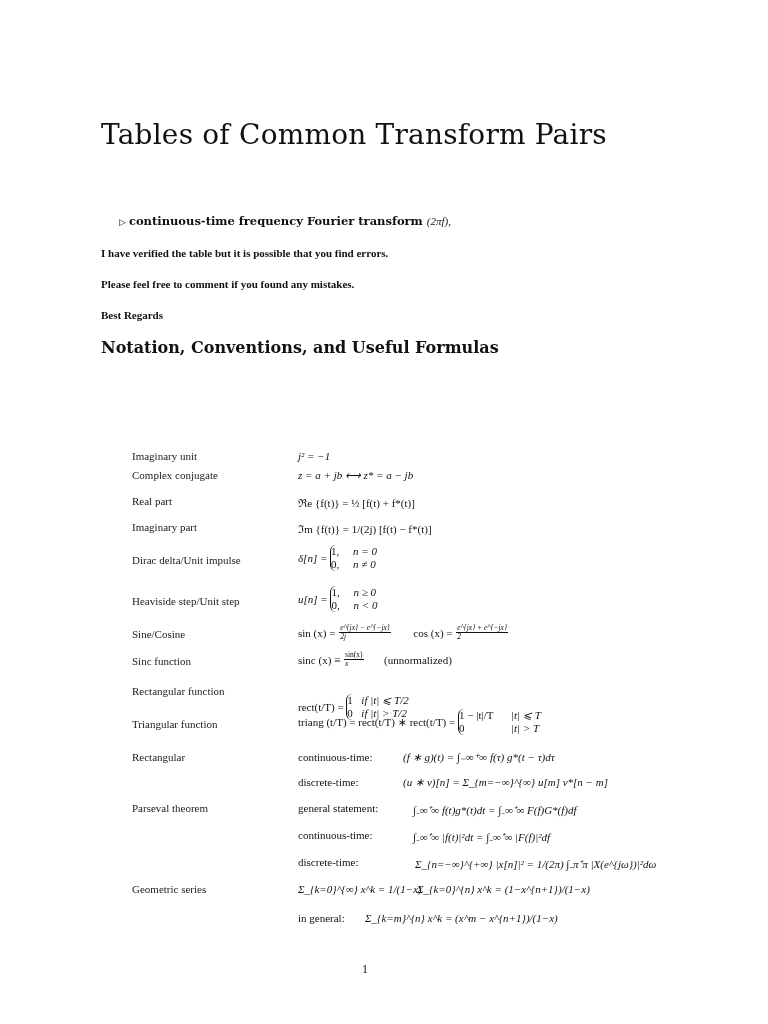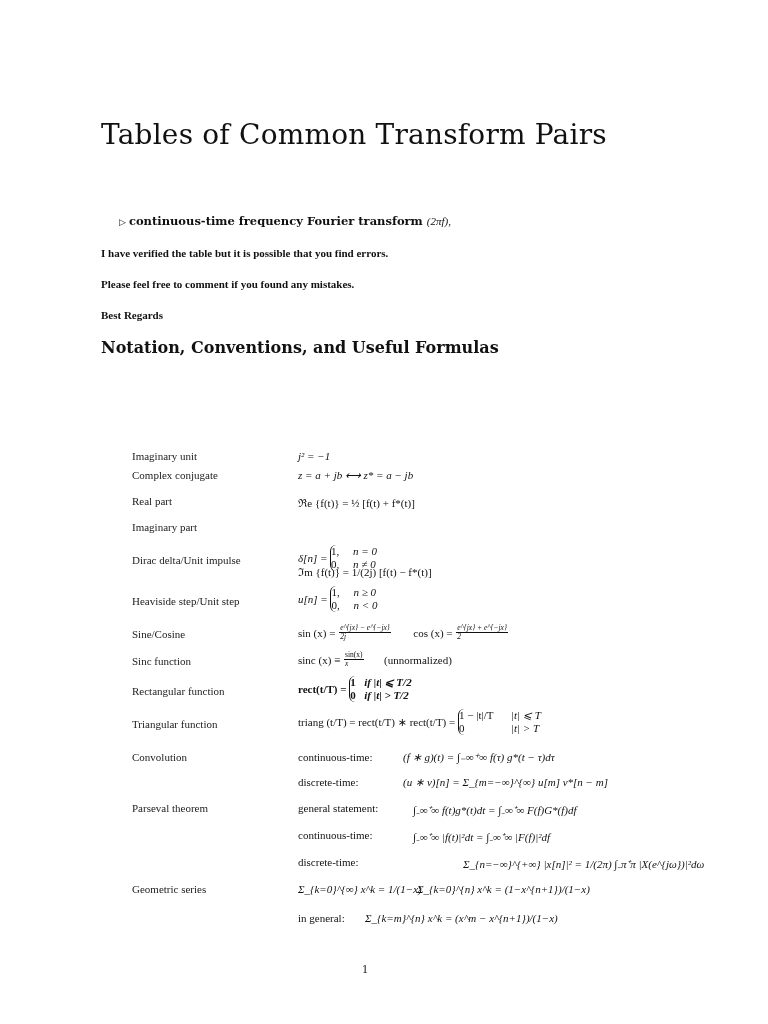--- a/index.html
+++ b/index.html
@@ -43,21 +43,21 @@
   <div class="abs label" style="top:450px;">Imaginary unit</div>
   <div class="abs math m" style="left:298px; top:450px;">j² = −1</div>
 
   <div class="abs label" style="top:469px;">Complex conjugate</div>
   <div class="abs math m" style="left:298px; top:469px;">z = a + jb   ⟷   z* = a − jb</div>
 
   <div class="abs label" style="top:495px;">Real part</div>
   <div class="abs math" style="left:298px; top:495px;">ℜe {f(t)} = ½ [f(t) + f*(t)]</div>
 
   <div class="abs label" style="top:521px;">Imaginary part</div>
-  <div class="abs math" style="left:298px; top:521px;margin-top:43px;">ℑm {f(t)} = 1/(2j) [f(t) − f*(t)]</div>
+  <div class="abs math" style="left:298px; top:521px;">ℑm {f(t)} = 1/(2j) [f(t) − f*(t)]</div>
 
   <div class="abs label" style="top:554px;">Dirac delta/Unit impulse</div>
   <div class="abs math" style="left:298px; top:545px;">
     <span class="m" style="vertical-align:middle;">δ[n] =</span>
     <span class="cases">
       <div class="row"><span style="width:22px">1,</span><span class="m">n = 0</span></div>
       <div class="row"><span style="width:22px">0,</span><span class="m">n ≠ 0</span></div>
     </span>
   </div>
 
@@ -81,50 +81,50 @@
 
   <div class="abs label" style="top:655px;">Sinc function</div>
   <div class="abs math" style="left:298px; top:651px;">
     <span style="vertical-align:middle;">sinc (x) ≡</span>
     <span class="frac"><span class="num">sin(x)</span><span class="den m">x</span></span>
     <span style="display:inline-block; width:14px;"></span>
     <span style="vertical-align:middle;">(unnormalized)</span>
   </div>
 
   <div class="abs label" style="top:685px;">Rectangular function</div>
-  <div class="abs math" style="left:298px; top:676px;font-weight:bold;">
+  <div class="abs math" style="left:298px; top:694px;">
     <span style="vertical-align:middle;">rect(t/T) =</span>
     <span class="cases">
       <div class="row"><span style="width:14px">1</span><span class="m">if |t| ⩽ T/2</span></div>
       <div class="row"><span style="width:14px">0</span><span class="m">if |t| &gt; T/2</span></div>
     </span>
   </div>
 
   <div class="abs label" style="top:718px;">Triangular function</div>
   <div class="abs math" style="left:298px; top:709px;">
     <span style="vertical-align:middle;">triang (t/T) = rect(t/T) ∗ rect(t/T) =</span>
     <span class="cases">
       <div class="row"><span style="width:52px">1 − |t|/T</span><span class="m">|t| ⩽ T</span></div>
       <div class="row"><span style="width:52px">0</span><span class="m">|t| &gt; T</span></div>
     </span>
   </div>
 
-  <div class="abs label" style="top:751px;">Convolution</div>
+  <div class="abs label" style="top:751px;">Rectangular</div>
   <div class="abs sub-label" style="left:298px; top:751px;">continuous-time:</div>
   <div class="abs math m" style="left:403px; top:751px;">(f ∗ g)(t) = ∫₋∞⁺∞ f(τ) g*(t − τ)dτ</div>
   <div class="abs sub-label" style="left:298px; top:776px;">discrete-time:</div>
   <div class="abs math m" style="left:403px; top:776px;">(u ∗ v)[n] = Σ_{m=−∞}^{∞} u[m] v*[n − m]</div>
 
   <div class="abs label" style="top:802px;">Parseval theorem</div>
   <div class="abs sub-label" style="left:298px; top:802px;">general statement:</div>
   <div class="abs math m" style="left:413px; top:802px;">∫₋∞⁺∞ f(t)g*(t)dt = ∫₋∞⁺∞ F(f)G*(f)df</div>
   <div class="abs sub-label" style="left:298px; top:829px;">continuous-time:</div>
   <div class="abs math m" style="left:413px; top:829px;">∫₋∞⁺∞ |f(t)|²dt = ∫₋∞⁺∞ |F(f)|²df</div>
   <div class="abs sub-label" style="left:298px; top:856px;">discrete-time:</div>
-  <div class="abs math m" style="left:415px; top:856px;margin-left:48px;">Σ_{n=−∞}^{+∞} |x[n]|² = 1/(2π) ∫₋π⁺π |X(e^{jω})|²dω</div>
+  <div class="abs math m" style="left:415px; top:856px;">Σ_{n=−∞}^{+∞} |x[n]|² = 1/(2π) ∫₋π⁺π |X(e^{jω})|²dω</div>
 
   <div class="abs label" style="top:883px;">Geometric series</div>
   <div class="abs math m" style="left:298px; top:883px;">Σ_{k=0}^{∞} x^k = 1/(1−x)</div>
   <div class="abs math m" style="left:405px; top:883px;padding-left:12px;">Σ_{k=0}^{n} x^k = (1−x^{n+1})/(1−x)</div>
   <div class="abs sub-label" style="left:298px; top:912px;">in general:</div>
   <div class="abs math m" style="left:365px; top:912px;">Σ_{k=m}^{n} x^k = (x^m − x^{n+1})/(1−x)</div>
 
   <div class="abs page-num">1</div>
 </div>
 

